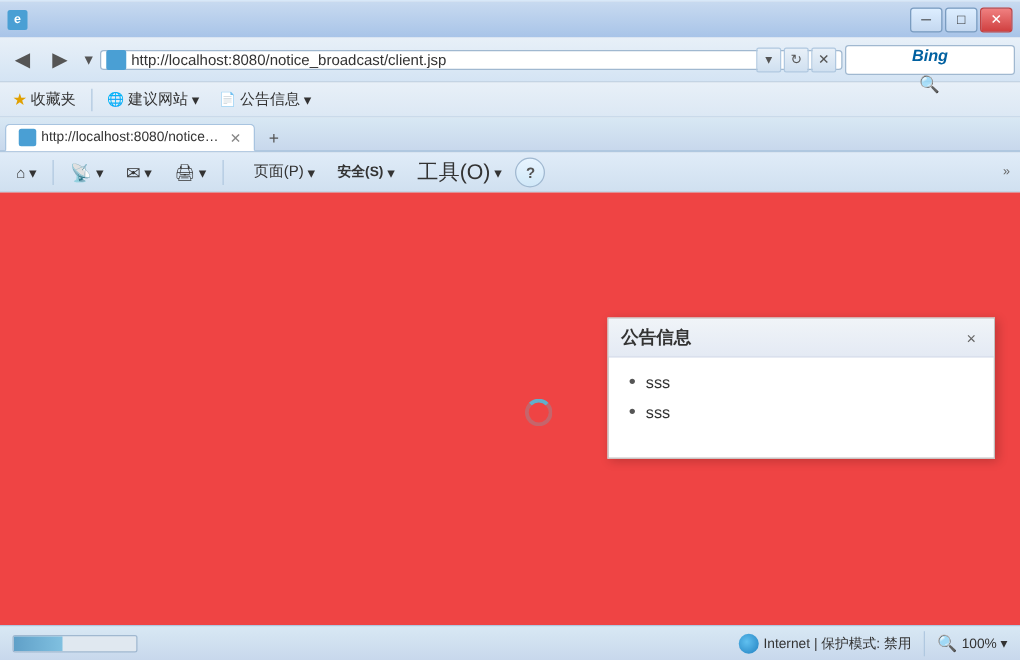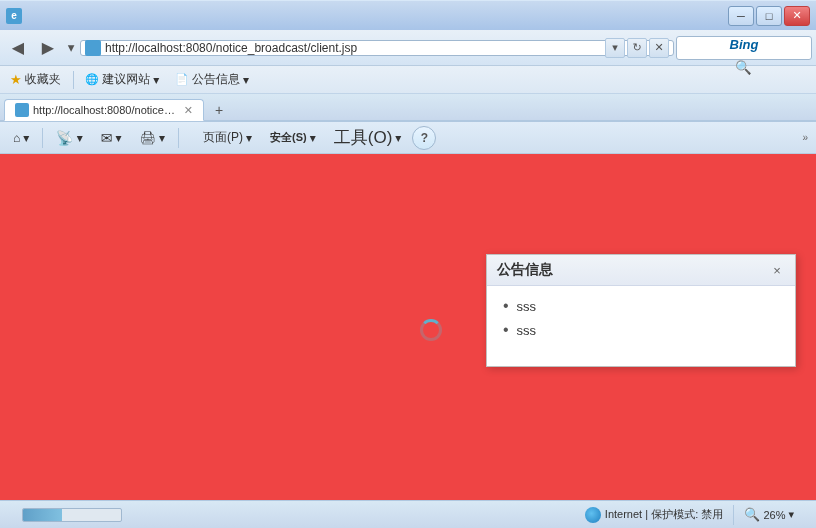--- a/index.html
+++ b/index.html
@@ -251,21 +251,21 @@
       border-top: 3px solid #60b0cc;
       border-radius: 50%;
       animation: spin 1s linear infinite;
     }
     @keyframes spin { to { transform: rotate(360deg); } }
 
     
     .status-bar {
       height: 28px;
       background: linear-gradient(to bottom, #d8e8f4, #c8d8ec);
-      display: flex; align-items: center; padding: 0 22px;
+      display: flex; align-items: center; padding: 0 10px;
       border-top: 1px solid #b0c8e0;
       gap: 6px;
     }
     .status-progress {
       width: 100px; height: 14px;
       background: #e0e8f0;
       border: 1px solid #a0b8d0;
       border-radius: 2px;
       overflow: hidden;
     }
@@ -423,17 +423,17 @@
     <div class="status-progress-fill"></div>
   </div>
   <div class="status-right">
     <div class="status-internet">
       <div class="globe-icon"></div>
       <span>Internet | 保护模式: 禁用</span>
     </div>
     <div class="tool-sep"></div>
     <div class="zoom-area">
       <span class="zoom-icon">🔍</span>
-      <span>26%</span>
+      <span>100%</span>
       <span>▾</span>
     </div>
   </div>
 </div>
 
 </body></html>

